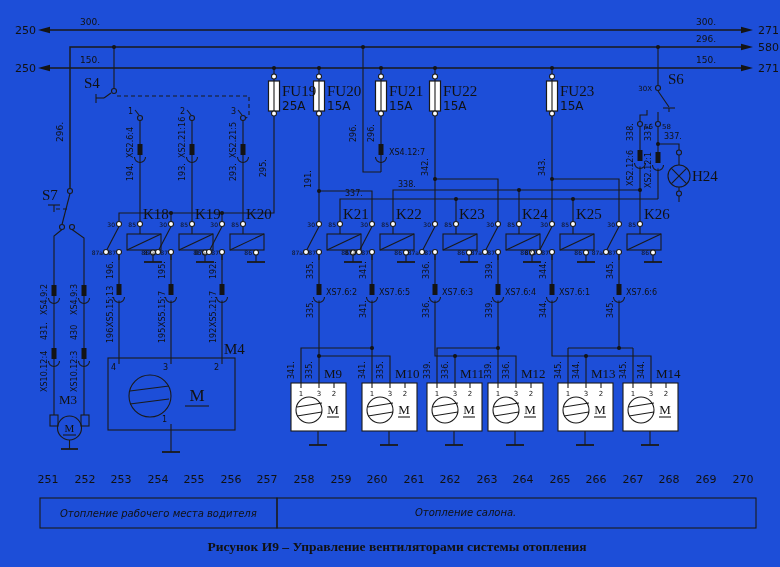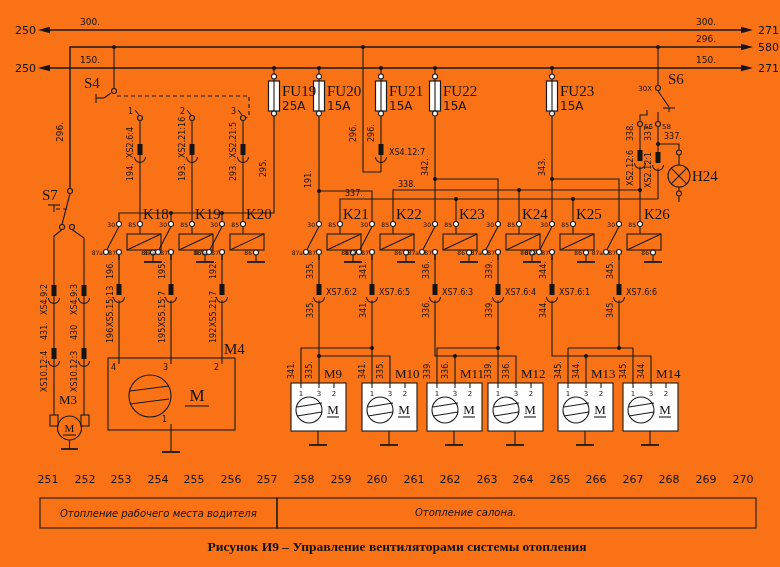--- a/index.html
+++ b/index.html
@@ -1,16 +1,16 @@
 <!DOCTYPE html>
 <html><head>
 <meta charset="utf-8">
 <style>
   html,body{margin:0;padding:0;background:#fff;}
-  .page{width:780px;height:567px;background:#f97316;position:relative;font-family:"DejaVu Sans",sans-serif;}
+  .page{width:780px;height:567px;background:#1d4ed8;position:relative;font-family:"DejaVu Sans",sans-serif;}
   svg{display:block;}
   .ln path,.ln line,.ln polyline{stroke:#1a1a1a;fill:none;stroke-width:1.1;}
   .bus{stroke-width:1.4 !important;}
   .dash{stroke-dasharray:4,3;}
   .sym path,.sym line,.sym rect,.sym circle,.sym polyline{stroke:#1a1a1a;fill:none;stroke-width:1.1;}
   .term{fill:#fff;}
   .pinrect{fill:#141414;stroke:none;}
   .dot{fill:#141414;stroke:none;}
   .arrow{fill:#141414;stroke:none;}
   .gbar{stroke-width:1.8 !important;}

